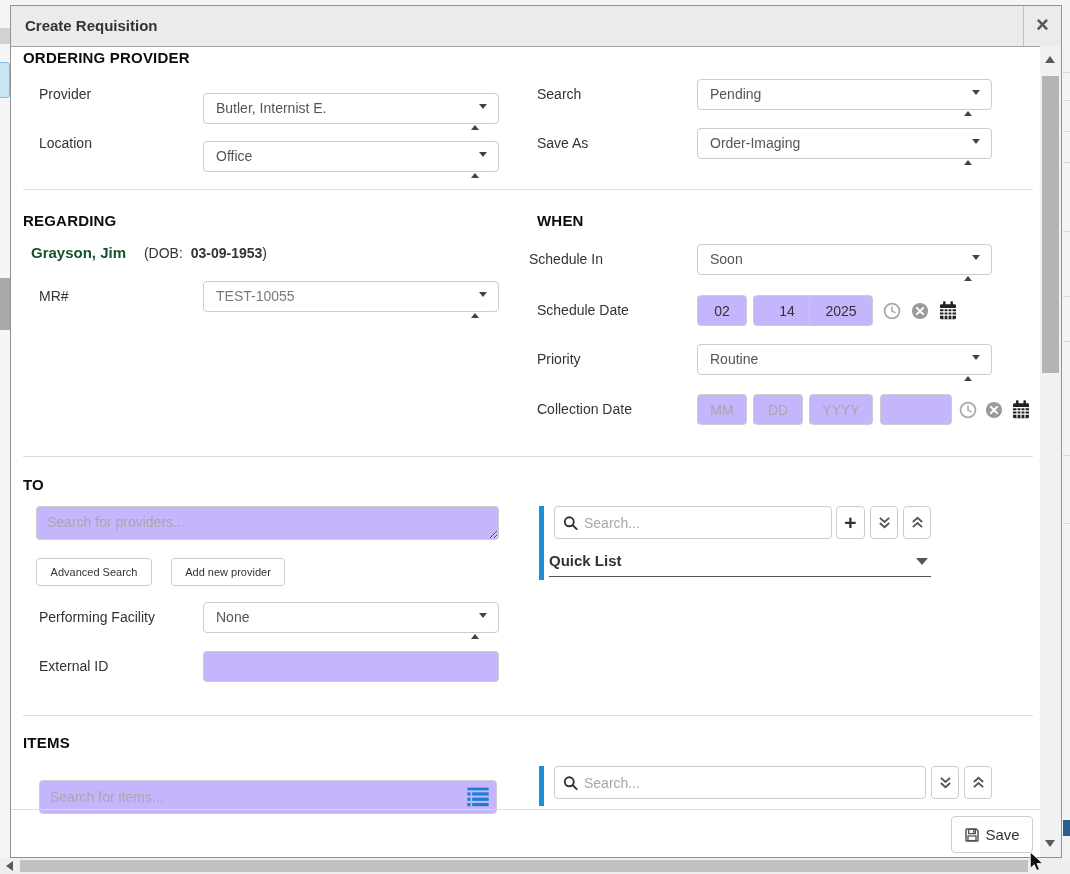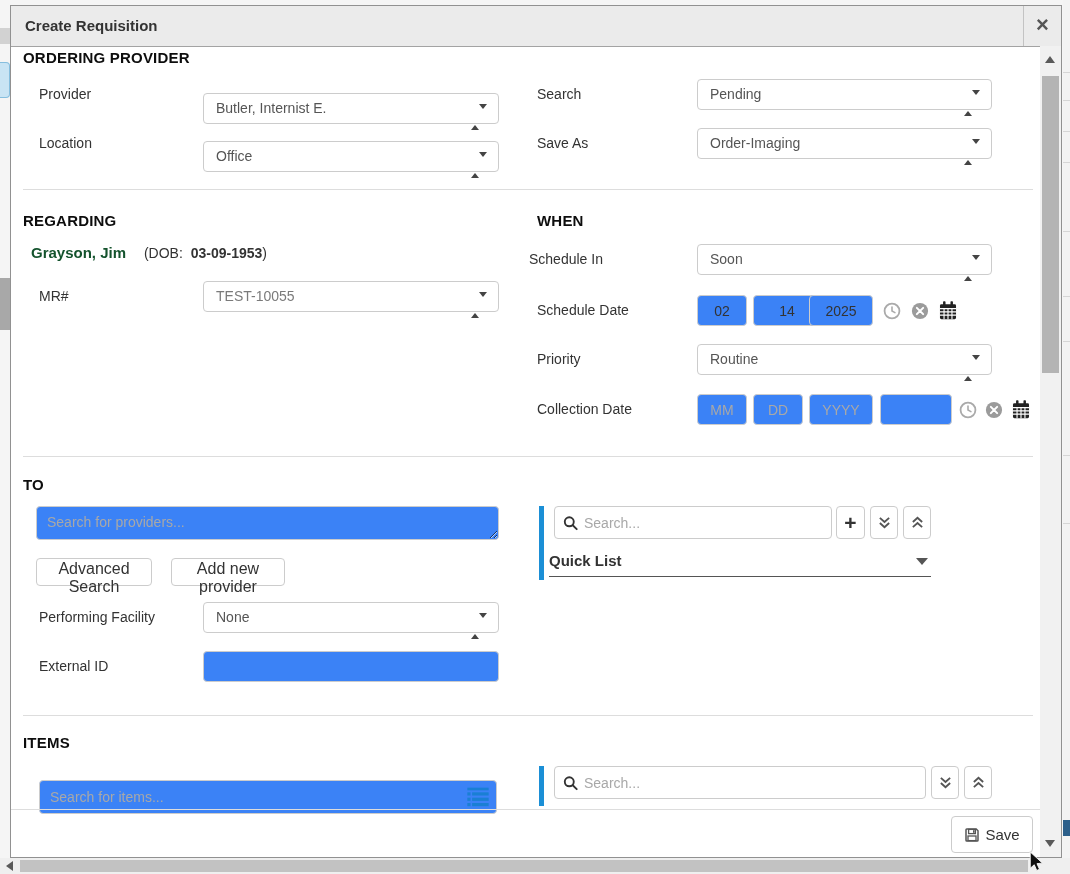--- a/index.html
+++ b/index.html
@@ -18,25 +18,25 @@
   .lbl{position:absolute;font-size:14px;color:#333;line-height:31px;}
   .divider{position:absolute;height:1px;background:#ddd;}
   .sel{position:absolute;border:1px solid #ccc;border-radius:4px;background:#fff;height:31px;
        box-sizing:border-box;font-size:14px;color:#555;line-height:29px;padding-left:12px;cursor:pointer;}
   .caret{position:absolute;right:11px;top:50%;margin-top:-6px;}
   .cu{width:0;height:0;border-left:4px solid transparent;border-right:4px solid transparent;
       border-bottom:5px solid #444;margin-bottom:2px;}
   .cd{width:0;height:0;border-left:4px solid transparent;border-right:4px solid transparent;
       border-top:5px solid #444;}
   .inp{position:absolute;border:1px solid #ccc;border-radius:4px;box-sizing:border-box;
-       font-size:14px;color:#333;padding:0 10px;background:#3b82f6;font-family:inherit;}
+       font-size:14px;color:#333;padding:0 10px;background:#c4b5fd;font-family:inherit;}
   .inp::placeholder,textarea.inp::placeholder{color:#a8a8a8;opacity:1;}
   textarea.inp{padding-top:7px;resize:both;}
   .dinp{text-align:center;padding:0 4px;}
-  .btn{position:absolute;border:1px solid #ccc;border-radius:4px;background:#fff;font-size:16px;
+  .btn{position:absolute;border:1px solid #ccc;border-radius:4px;background:#fff;font-size:11px;
        color:#333;box-sizing:border-box;cursor:pointer;font-family:inherit;}
   .searchbox{position:absolute;border:1px solid #ccc;border-radius:4px;box-sizing:border-box;background:#fff;}
   .searchbox .mag{position:absolute;left:8px;top:50%;transform:translateY(-50%);}
   .searchbox input{position:absolute;left:29px;right:4px;top:1px;bottom:1px;border:0;outline:0;
        font-size:14px;font-family:inherit;color:#333;background:transparent;padding:0;}
   .searchbox input::placeholder{color:#a8a8a8;opacity:1;}
   .iconbtn{position:absolute;border:1px solid #ccc;border-radius:4px;background:#fff;box-sizing:border-box;
        display:flex;align-items:center;justify-content:center;cursor:pointer;color:#333;}
   .bluebar{position:absolute;width:5px;background:#1b8fd6;}
   .qlist{position:absolute;font-size:15px;font-weight:bold;color:#333;}

